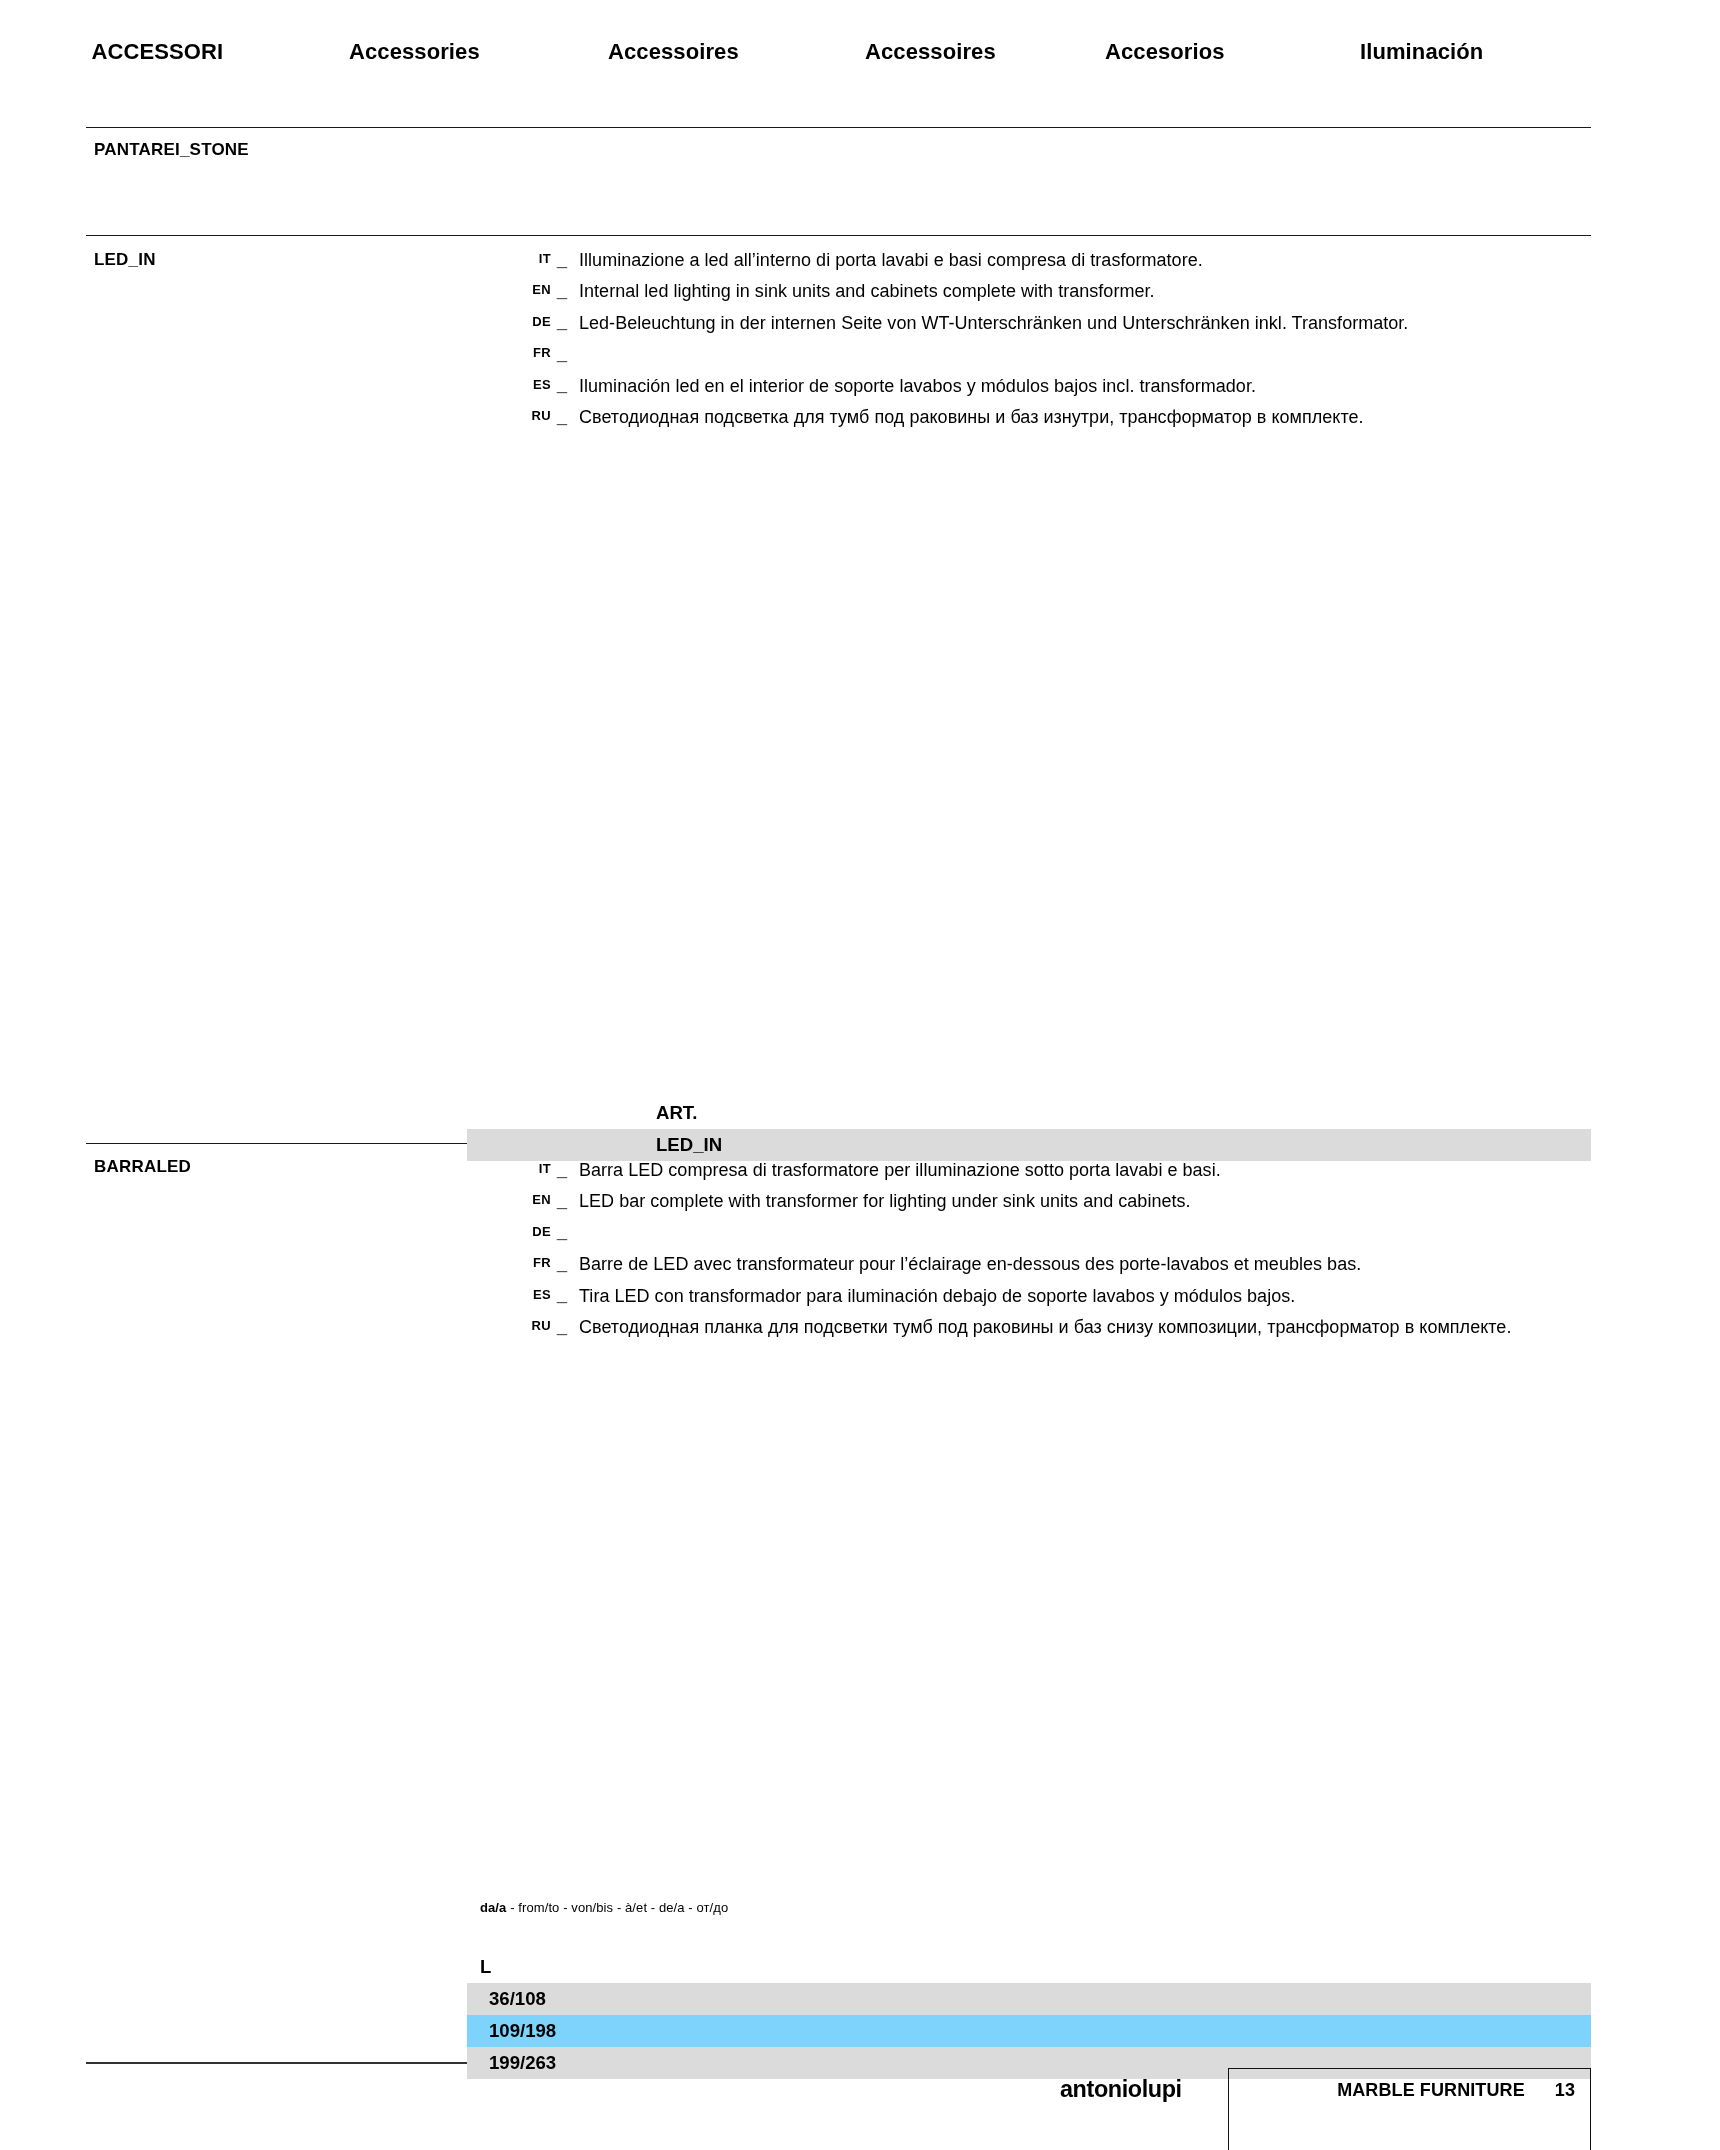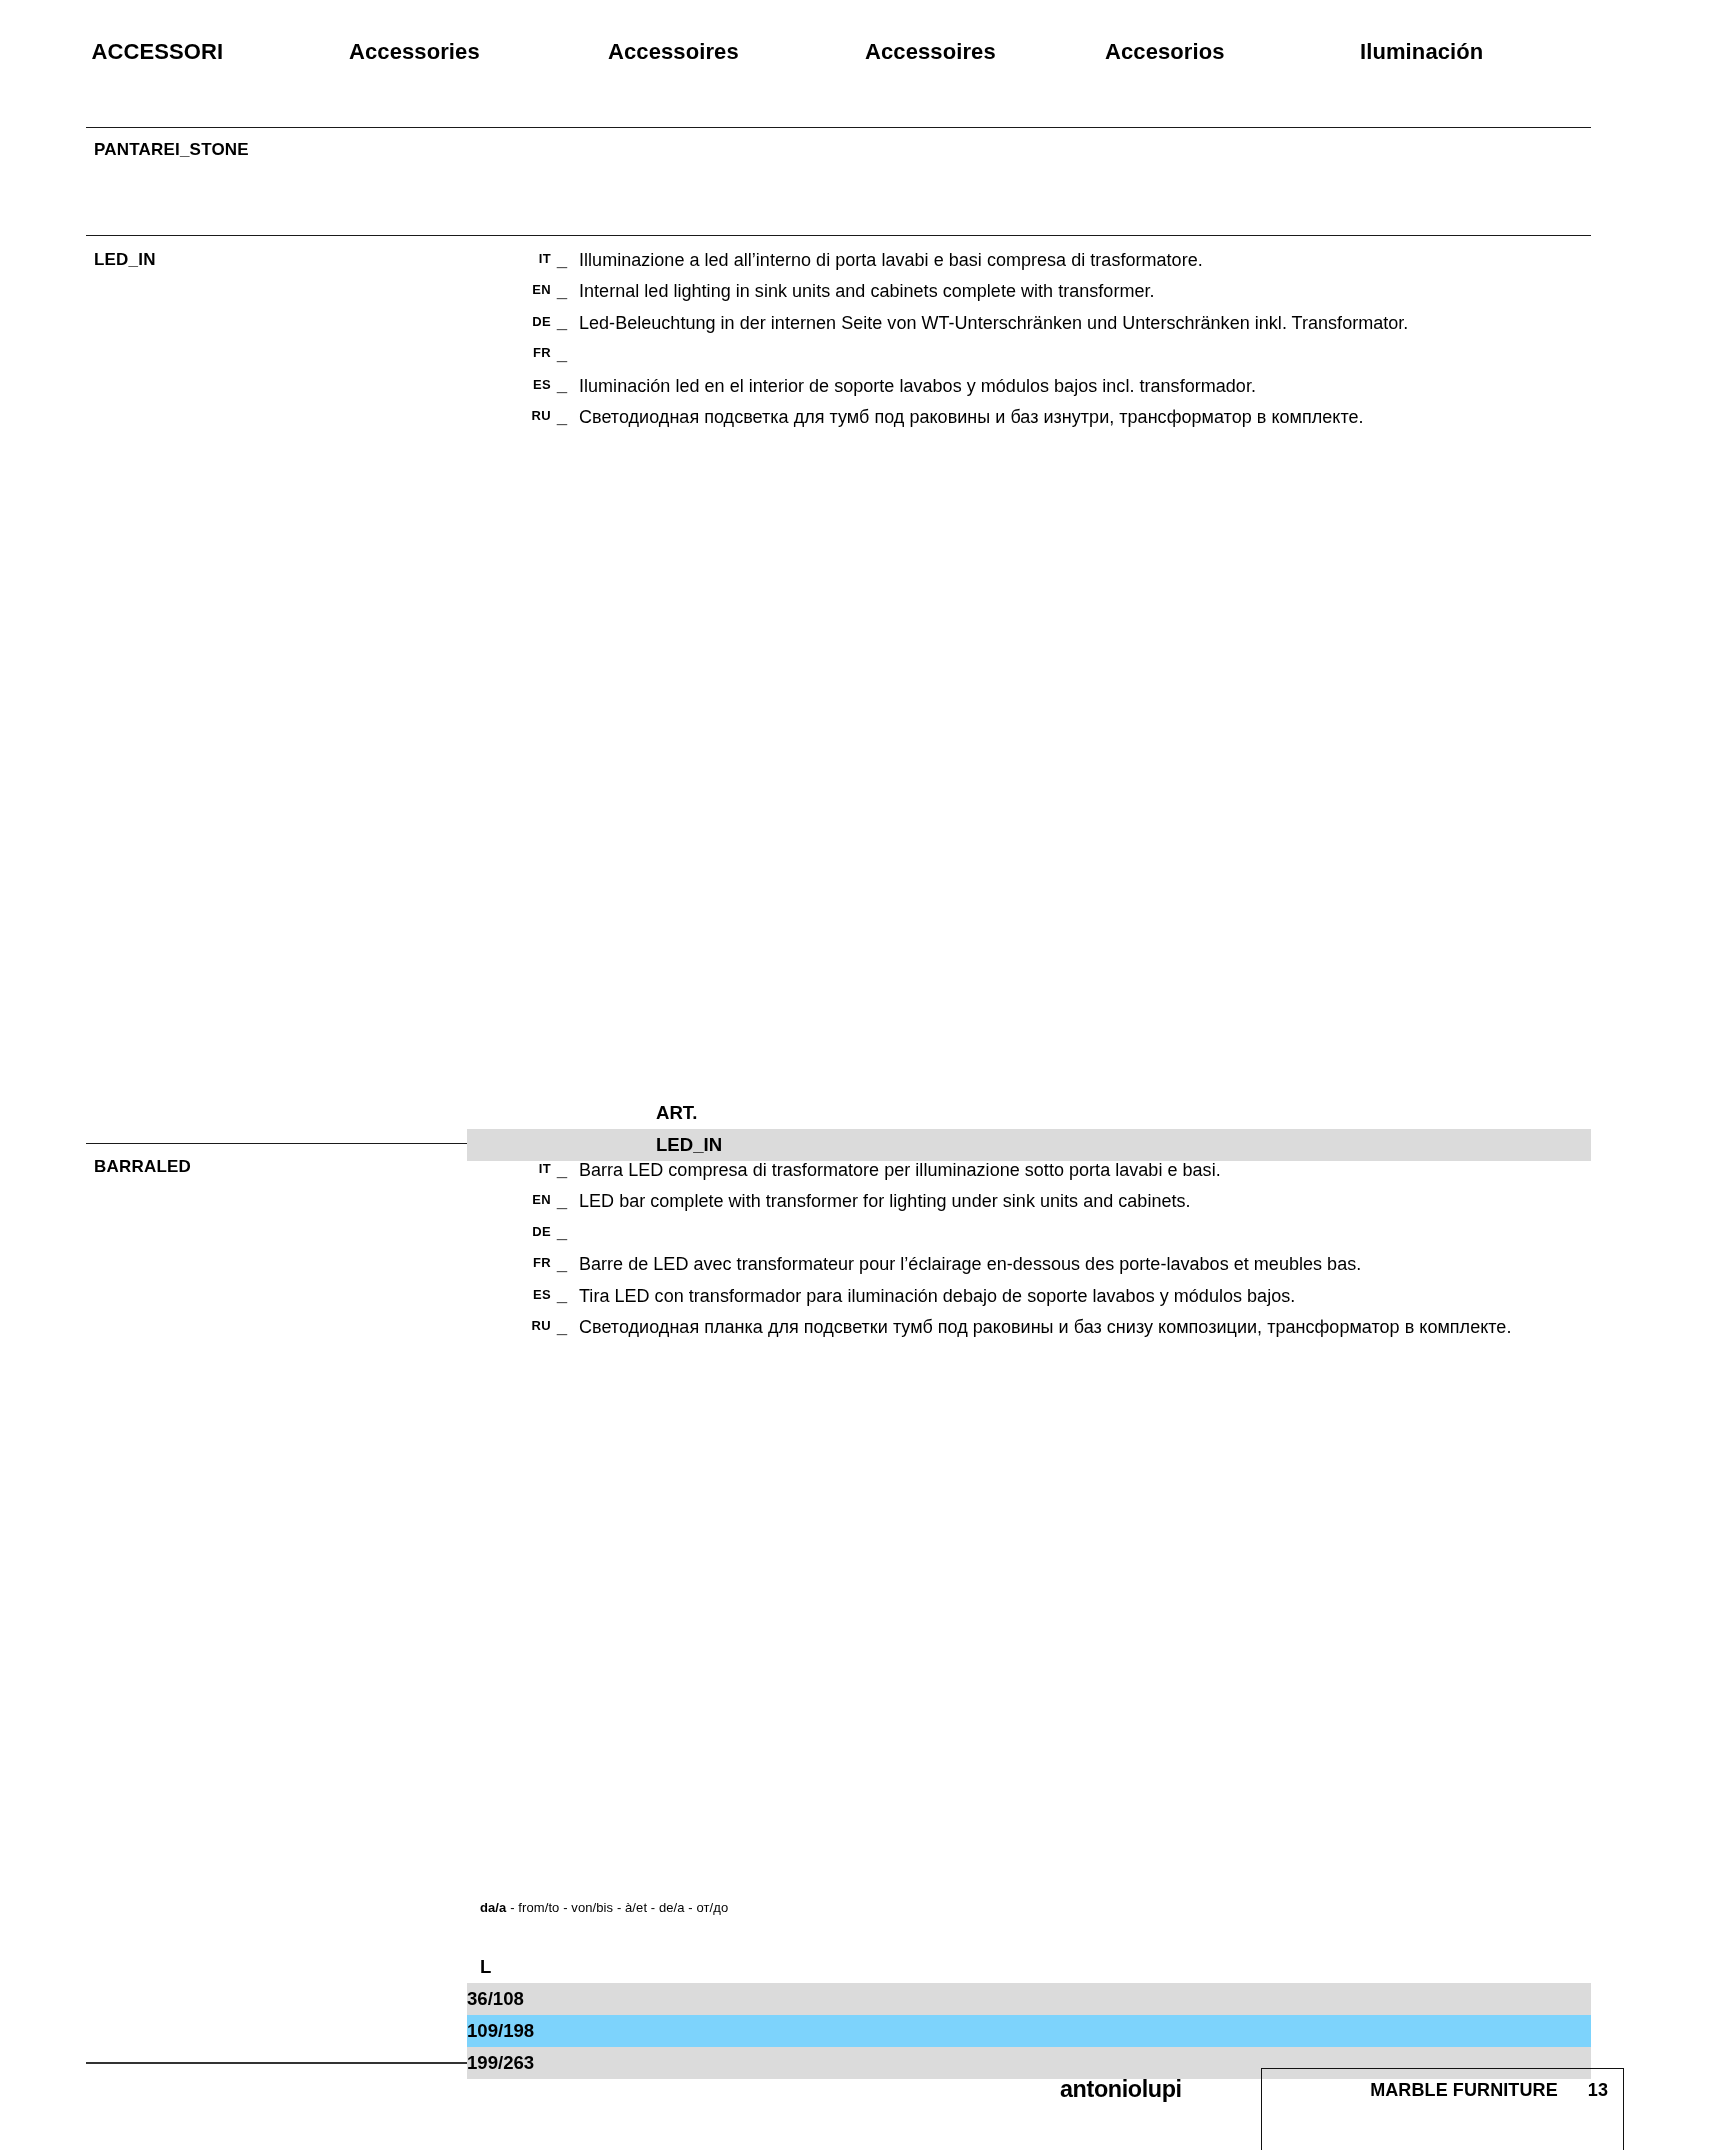--- a/index.html
+++ b/index.html
@@ -134,21 +134,21 @@
   }
   .table .t-head.narrow { padding-left: 13px; }
   .table .t-row {
     height: 32px;
     line-height: 32px;
     padding-left: 189px;
     font-size: 18.6px;
     font-weight: bold;
     background: #7dd3fc;
   }
-  .table .t-row.narrow { padding-left: 0; }
+  .table .t-row.narrow { padding-left: 22px; }
   .table .t-row.shaded { background: #dbdbdb; }
 
   .table-art { top: 1068px; }
 
   .dims-note {
     position: absolute;
     left: 480px;
     top: 1900px;
     font-size: 13px;
     white-space: nowrap;
@@ -169,21 +169,20 @@
     white-space: nowrap;
   }
   .footer-box {
     position: absolute;
     left: 1228px;
     top: 2068px;
     width: 363px;
     height: 83px;
     border: 1.4px solid #111;
     border-bottom: none;
-    margin-left: 33px;
   }
   .footer-box .fb-inner {
     position: absolute;
     left: 0; top: 11px;
     width: 100%;
     padding-right: 15px;
     display: flex;
     justify-content: flex-end;
     align-items: baseline;
     gap: 30px;

